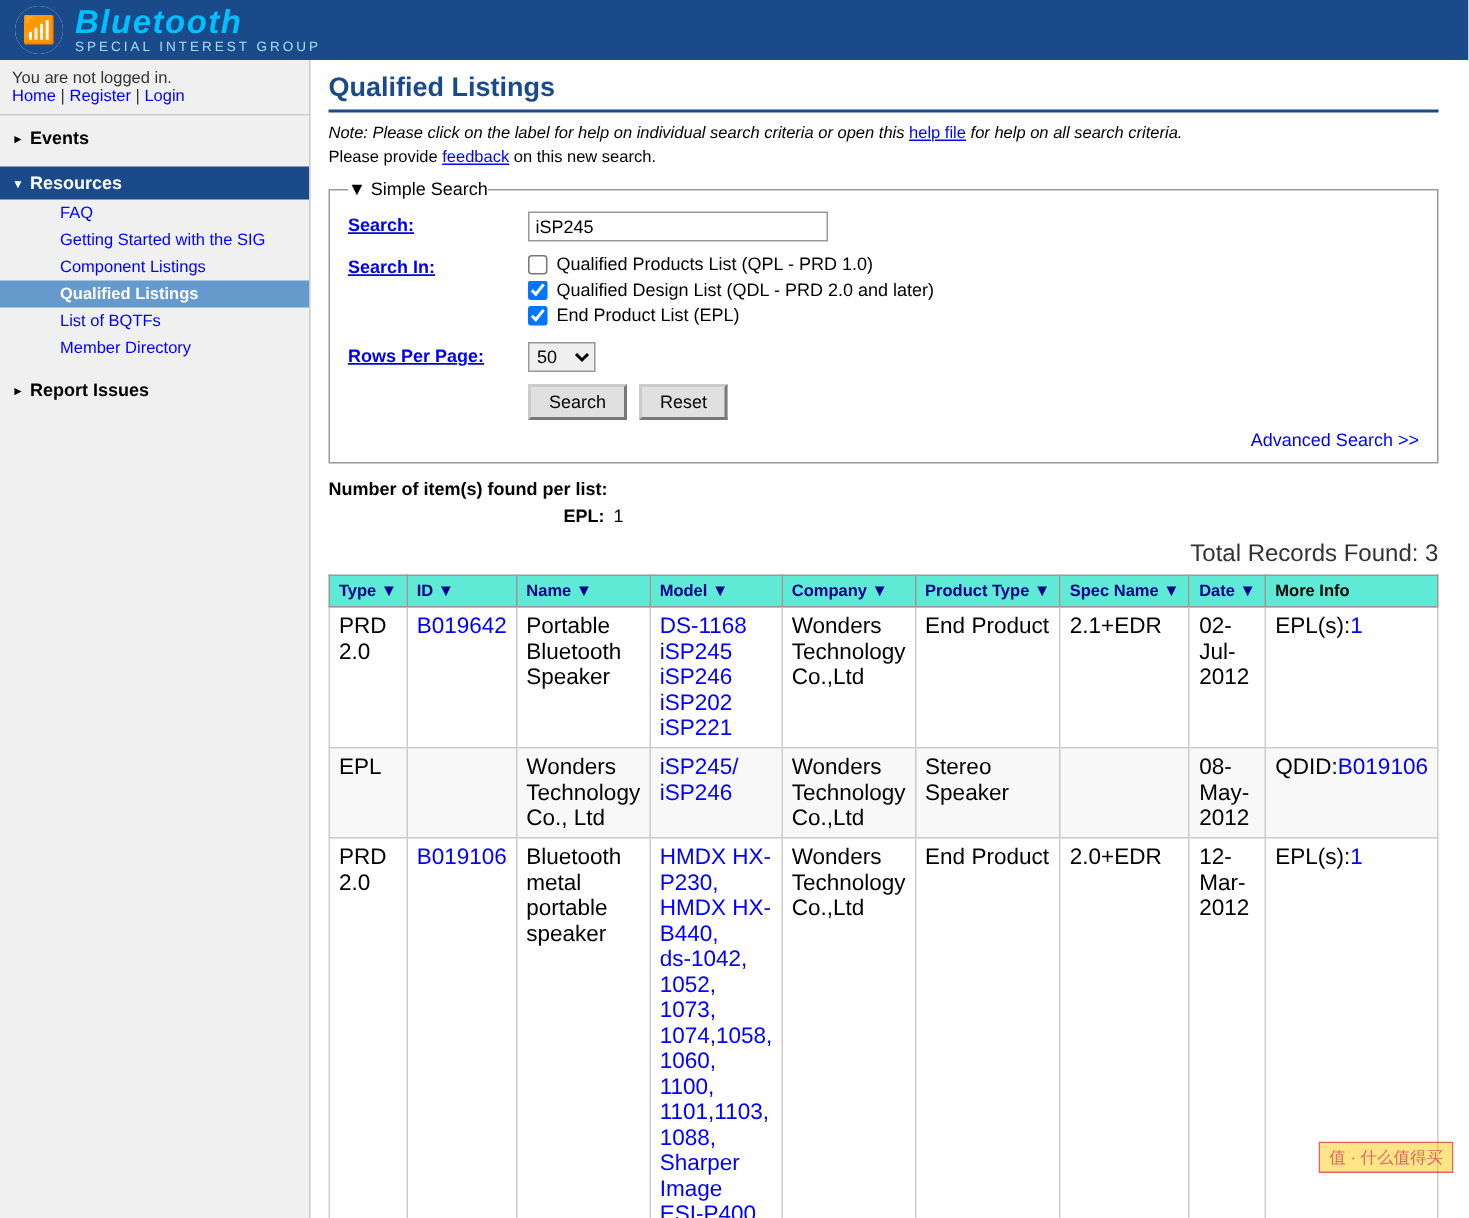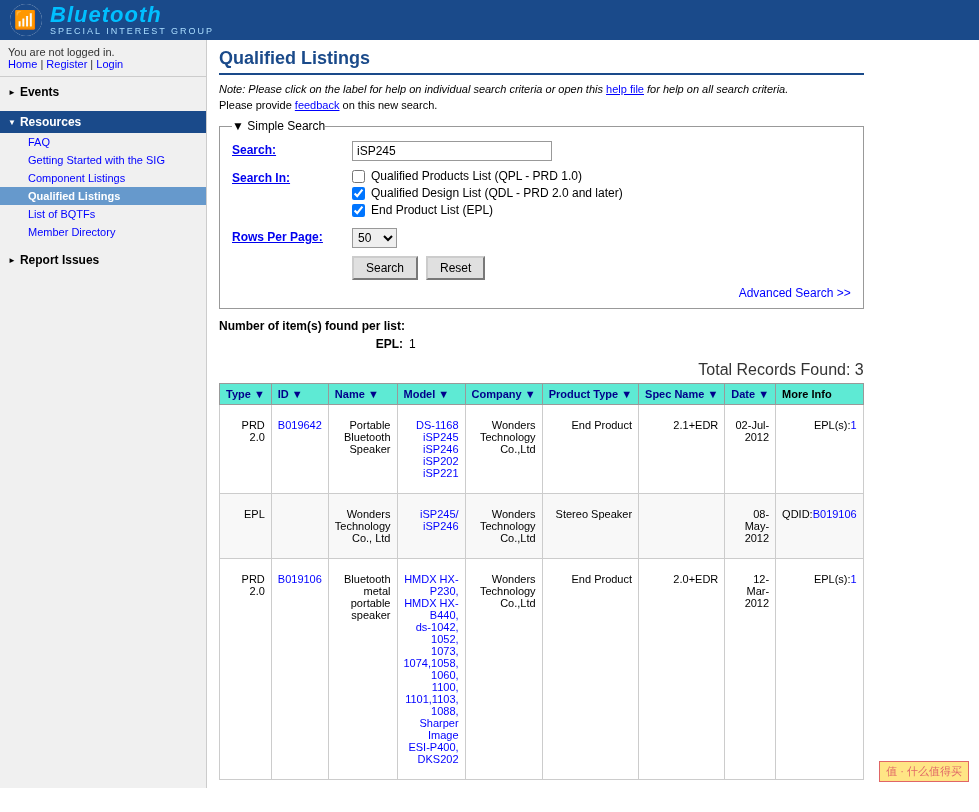--- a/index.html
+++ b/index.html
@@ -20,21 +20,21 @@
     .sidebar-user { padding: 6px 8px; font-size: 11px; color: #333; border-bottom: 1px solid #ccc; }
     .sidebar-user a { color: #00f; text-decoration: none; }
     
     .sidebar-section { padding: 4px 0; }
     .sidebar-section-title { padding: 4px 8px; font-weight: bold; font-size: 12px; color: #000; cursor: pointer; display: flex; align-items: center; gap: 4px; }
     .sidebar-section-title.active { background: #1a4a8a; color: #fff; }
     .sidebar-item { padding: 3px 8px 3px 16px; font-size: 11px; color: #000; cursor: pointer; }
     .sidebar-item a { color: #00f; text-decoration: none; }
     .sidebar-item.active { background: #6699cc; color: #fff; font-weight: bold; }
     .sidebar-item.active a { color: #fff; }
-    .sidebar-item.sub { padding-left: 28px; }
+    .sidebar-item.sub { padding-left: 40px; }
     .triangle { font-size: 8px; }
     
     #main { flex: 1; padding: 8px 12px; }
     
     .page-title { font-size: 18px; font-weight: bold; color: #1a4a8a; border-bottom: 2px solid #1a4a8a; padding-bottom: 4px; margin-bottom: 8px; }
     
     .note { font-size: 11px; color: #000; margin-bottom: 4px; }
     .note a { color: #00f; }
     .note b { font-style: italic; font-weight: normal; }
     
@@ -58,21 +58,21 @@
     .advanced-link { margin-left: 120px; font-size: 12px; color: #00f; text-decoration: none; }
     
     .results-summary { margin: 10px 0; font-size: 12px; }
     .results-summary .summary-title { font-weight: bold; margin-bottom: 4px; }
     
     .total-records { text-align: right; font-size: 16px; margin-bottom: 4px; color: #333; }
     
     table.results-table { width: 100%; border-collapse: collapse; font-size: 11px; }
     table.results-table th { background: #5eead4; border: 1px solid #999; padding: 4px 6px; text-align: left; font-size: 11px; white-space: nowrap; }
     table.results-table th a { color: #00008b; text-decoration: none; }
-    table.results-table td { border: 1px solid #ccc; padding: 14px 6px; vertical-align: top; font-size: 11px; text-align: right; }
+    table.results-table td { border: 1px solid #ccc; padding: 4px 6px; vertical-align: top; font-size: 15px; }
     table.results-table td a { color: #00f; text-decoration: none; }
     table.results-table tr:nth-child(even) { background: #f8f8f8; }
     
     .watermark { position: fixed; bottom: 30px; right: 10px; opacity: 0.6; background: rgba(255,200,0,0.8); padding: 2px 6px; font-size: 11px; color: #c00; border: 1px solid #c00; }
   </style>
 </head>
 <body>
 
 <div id="wrapper">
   <div id="header">

